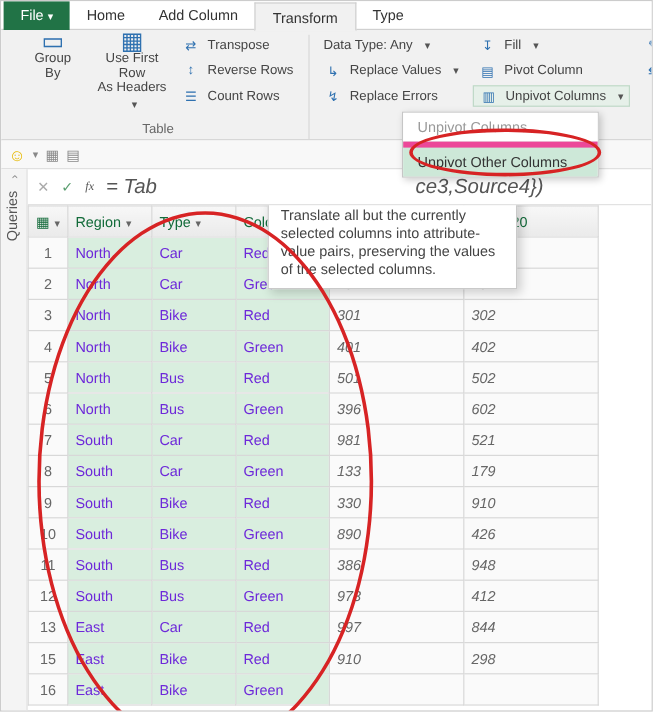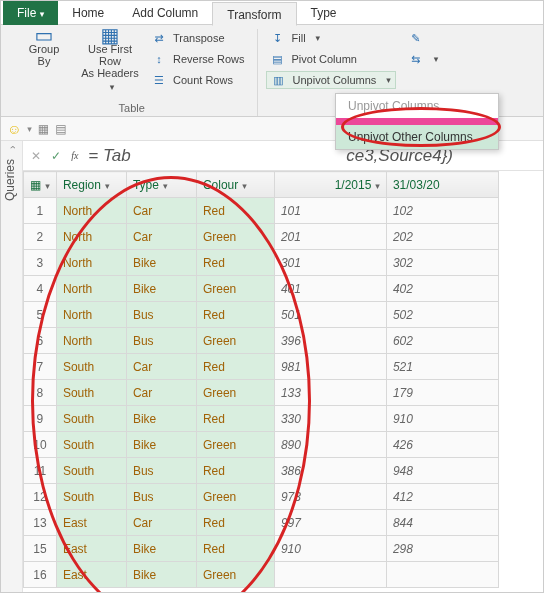--- a/index.html
+++ b/index.html
@@ -151,39 +151,39 @@
     white-space: nowrap;
     overflow: hidden;
     height: 26px;
   }
   table.grid th {
     background: linear-gradient(#f7f7f7,#eaeaea);
     font-weight: normal;
     color: #136b3a;
   }
   table.grid td.numcol { color: #666; background: #fafafa; text-align: left; }
-  table.grid td.sel { background: #d9eedf; color: #a16207; }
+  table.grid td.sel { background: #d9eedf; color: #6d28d9; }
   table.grid td.rowidx { background: #fafafa; color: #666; text-align: center; width: 30px; }
   .tri { font-size: 9px; color: #666; margin-left: 4px; }
   
   .unpivot-menu {
     position: absolute;
     left: 334px;
     top: 92px;
     width: 164px;
     background: #fff;
     border: 1px solid #c6c6c6;
     box-shadow: 2px 2px 6px rgba(0,0,0,0.2);
     font-size: 12px;
     z-index: 20;
   }
   .unpivot-menu div {
     padding: 5px 12px;
     cursor: pointer;
-    border-top: 7px solid #ec4899;
+    border-top: 5px solid #ec4899;
     background: #fff;
   }
   .unpivot-menu div:first-child { color: #999; border-top: none; }
   .unpivot-menu div.hl { background: #cde8d8; }
   .tooltip {
     position: absolute;
     left: 222px;
     top: 154px;
     width: 208px;
     background: #fff;
@@ -241,20 +241,33 @@
             <span class="ico">☰</span>
             <span>Count Rows</span>
           </div>
       </div>
     </div>
     <div class="group-label">Table</div>
   </div>
 
   <div class="ribbon-group" style="flex:1">
     <div class="group-body">
+      <div class="vstack">
+        <div class="hitem caret">
+            <span>Data Type: Any</span>
+          </div>
+        <div class="hitem caret">
+            <span class="ico">↳</span>
+            <span>Replace Values</span>
+          </div>
+        <div class="hitem">
+            <span class="ico">↯</span>
+            <span>Replace Errors</span>
+          </div>
+      </div>
       <div class="vstack">
         <div class="hitem caret">
             <span class="ico">↧</span>
             <span>Fill</span>
           </div>
         <div class="hitem">
             <span class="ico">▤</span>
             <span>Pivot Column</span>
           </div>
         <div class="hitem caret" style="background:#e6f0e9;border:1px solid #c0d9c8">
@@ -441,18 +454,19 @@
               <td class="rowidx">16</td>
               <td class="sel">East</td>
               <td class="sel">Bike</td>
               <td class="sel">Green</td>
               <td class="numcol"></td>
               <td class="numcol"></td>
             </tr>
           </tbody>
       </table>
 
+      <div class="tooltip" style="left:200px;top:-8px">Translate all but the currently selected columns into attribute-value pairs, preserving the values of the selected columns.</div>
     </div>
   </div>
 </div>
 
 <div class="anno" style="left:340px;top:106px;width:160px;height:40px"></div>
 <div class="anno" style="left:30px;top:175px;width:280px;height:450px"></div>
 
 </body></html>

